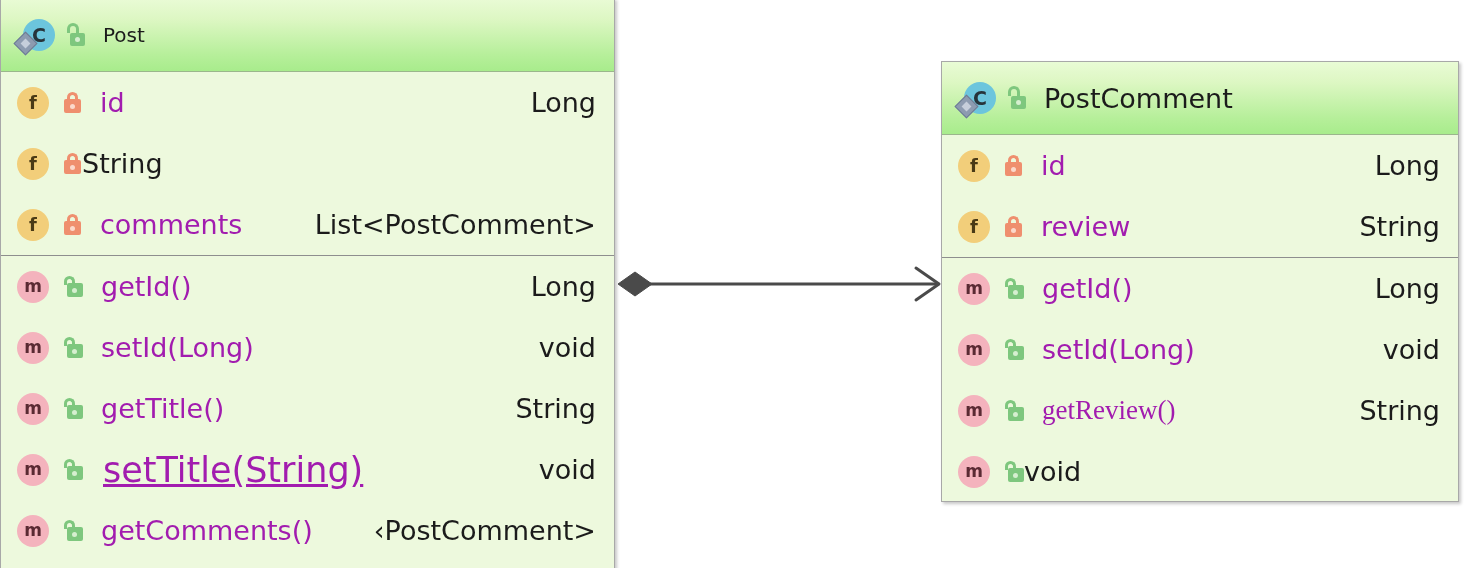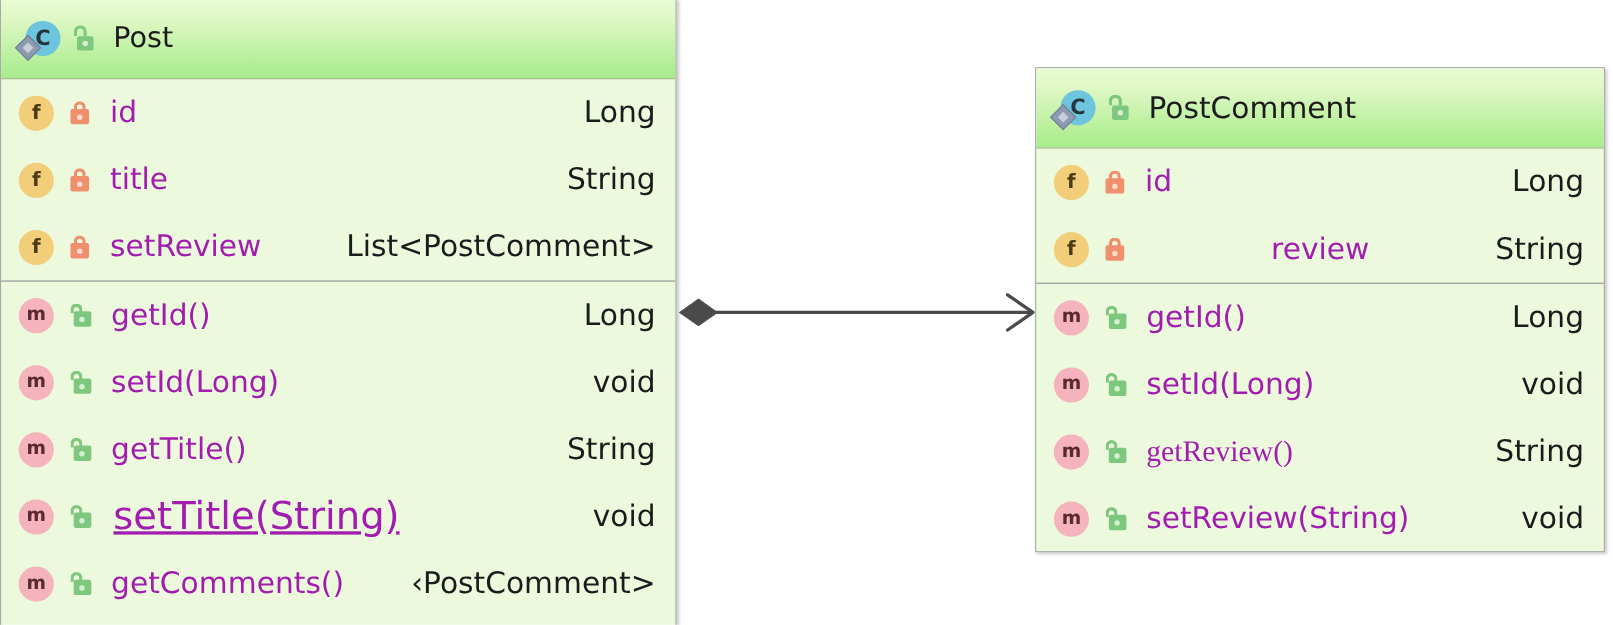--- a/index.html
+++ b/index.html
@@ -162,21 +162,21 @@
     <div class="uml-header" style="height:73px; padding-left:16px;">
       <span class="icon" style="width:36px;height:36px;">
         <span class="badge badge-class" style="position:absolute;left:6px;top:2px;width:32px;height:32px;font-size:19px;">C</span>
         <span class="class-diamond" style="left:0px;top:18px;width:15px;height:15px;"></span>
       </span>
       <span class="icon lock lock-public" style="width:20px;height:24px;margin-left:12px;">
         <span class="shackle" style="left:2px;top:0px;width:12px;height:10px;border-width:3px;border-radius:6px 6px 0 0;"></span>
         <span class="body" style="left:5px;bottom:1px;width:15px;height:13px;"></span>
         <span class="keyhole" style="left:10px;bottom:5px;width:5px;height:5px;"></span>
       </span>
-      <span class="class-title" style="font-size:26px; margin-left:18px;">Post</span>
+      <span class="class-title" style="font-size:20px; margin-left:18px;">Post</span>
     </div>
 
     <div class="uml-section">
       <div class="uml-row" style="height:61px; padding:0 18px 0 16px;">
         <span class="row-icons">
           <span class="badge badge-field" style="width:32px;height:32px;font-size:18px;">f</span>
           <span class="icon lock lock-private" style="width:19px;height:24px;margin-left:14px;">
             <span class="shackle" style="left:4px;top:1px;width:11px;height:9px;border-width:3px;border-radius:6px 6px 0 0;"></span>
             <span class="body" style="left:1px;bottom:2px;width:17px;height:14px;"></span>
             <span class="keyhole" style="left:7px;bottom:6px;width:5px;height:5px;"></span>
@@ -188,34 +188,33 @@
 
       <div class="uml-row" style="height:61px; padding:0 18px 0 16px;">
         <span class="row-icons">
           <span class="badge badge-field" style="width:32px;height:32px;font-size:18px;">f</span>
           <span class="icon lock lock-private" style="width:19px;height:24px;margin-left:14px;">
             <span class="shackle" style="left:4px;top:1px;width:11px;height:9px;border-width:3px;border-radius:6px 6px 0 0;"></span>
             <span class="body" style="left:1px;bottom:2px;width:17px;height:14px;"></span>
             <span class="keyhole" style="left:7px;bottom:6px;width:5px;height:5px;"></span>
           </span>
         </span>
-        <span class="row-name" style="font-size:27px; margin-left:18px;">title</span>
         <span class="row-type" style="font-size:27px;">String</span>
       </div>
 
       <div class="uml-row" style="height:61px; padding:0 18px 0 16px;">
         <span class="row-icons">
           <span class="badge badge-field" style="width:32px;height:32px;font-size:18px;">f</span>
           <span class="icon lock lock-private" style="width:19px;height:24px;margin-left:14px;">
             <span class="shackle" style="left:4px;top:1px;width:11px;height:9px;border-width:3px;border-radius:6px 6px 0 0;"></span>
             <span class="body" style="left:1px;bottom:2px;width:17px;height:14px;"></span>
             <span class="keyhole" style="left:7px;bottom:6px;width:5px;height:5px;"></span>
           </span>
         </span>
-        <span class="row-name" style="font-size:27px; margin-left:18px;">setReview</span>
+        <span class="row-name" style="font-size:27px; margin-left:18px;">comments</span>
         <span class="row-type" style="font-size:27px;">List&lt;PostComment&gt;</span>
       </div>
     </div>
 
     <div class="uml-section">
       <div class="uml-row" style="height:61px; padding:0 18px 0 16px;">
         <span class="row-icons">
           <span class="badge badge-method" style="width:32px;height:32px;font-size:17px;">m</span>
           <span class="icon lock lock-public" style="width:20px;height:24px;margin-left:14px;">
             <span class="shackle" style="left:1px;top:1px;width:11px;height:9px;border-width:3px;border-radius:6px 6px 0 0;"></span>
@@ -318,21 +317,21 @@
 
       <div class="uml-row" style="height:61px; padding:0 18px 0 16px;">
         <span class="row-icons">
           <span class="badge badge-field" style="width:32px;height:32px;font-size:18px;">f</span>
           <span class="icon lock lock-private" style="width:19px;height:24px;margin-left:14px;">
             <span class="shackle" style="left:4px;top:1px;width:11px;height:9px;border-width:3px;border-radius:6px 6px 0 0;"></span>
             <span class="body" style="left:1px;bottom:2px;width:17px;height:14px;"></span>
             <span class="keyhole" style="left:7px;bottom:6px;width:5px;height:5px;"></span>
           </span>
         </span>
-        <span class="row-name" style="font-size:27px; margin-left:18px;text-align:center;">review</span>
+        <span class="row-name" style="font-size:27px; margin-left:18px;">review</span>
         <span class="row-type" style="font-size:27px;">String</span>
       </div>
     </div>
 
     <div class="uml-section">
       <div class="uml-row" style="height:61px; padding:0 18px 0 16px;">
         <span class="row-icons">
           <span class="badge badge-method" style="width:32px;height:32px;font-size:17px;">m</span>
           <span class="icon lock lock-public" style="width:20px;height:24px;margin-left:14px;">
             <span class="shackle" style="left:1px;top:1px;width:11px;height:9px;border-width:3px;border-radius:6px 6px 0 0;"></span>
@@ -372,19 +371,18 @@
 
       <div class="uml-row" style="height:61px; padding:0 18px 0 16px;">
         <span class="row-icons">
           <span class="badge badge-method" style="width:32px;height:32px;font-size:17px;">m</span>
           <span class="icon lock lock-public" style="width:20px;height:24px;margin-left:14px;">
             <span class="shackle" style="left:1px;top:1px;width:11px;height:9px;border-width:3px;border-radius:6px 6px 0 0;"></span>
             <span class="body" style="left:4px;bottom:2px;width:16px;height:14px;"></span>
             <span class="keyhole" style="left:9px;bottom:6px;width:5px;height:5px;"></span>
           </span>
         </span>
-        <span class="row-name" style="font-size:27px; margin-left:18px;">setReview(String)</span>
         <span class="row-type" style="font-size:27px;">void</span>
       </div>
     </div>
   </div>
 
 </div>
 
 </body></html>

